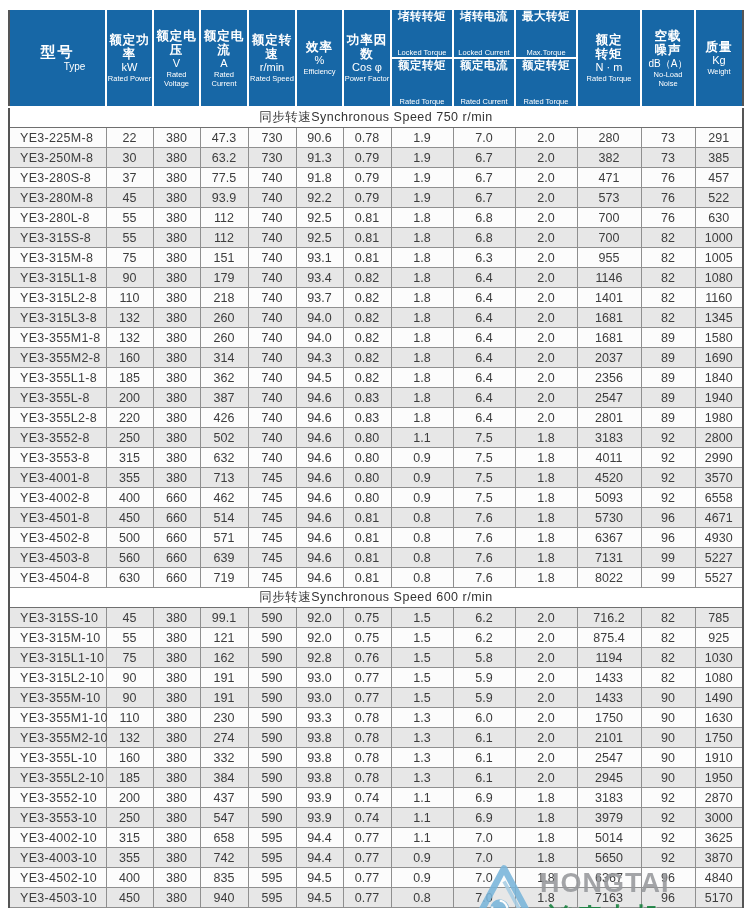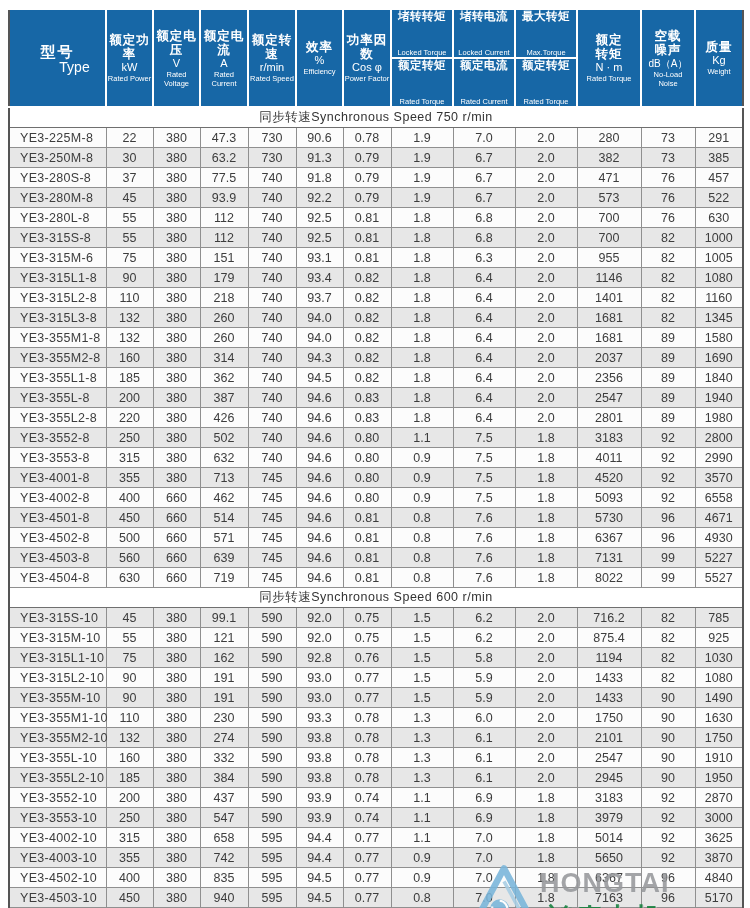--- a/index.html
+++ b/index.html
@@ -106,21 +106,21 @@
         <col style="width:62px">
       <col style="width:62px">
         <col style="width:64px">
         <col style="width:54px">
       <col style="width:48px">
     </colgroup>
     <thead>
       <tr>
         <th>
           <div class="h-zh big">型号</div>
-          <div class="h-en" style="font-size:14px;line-height:12px;padding-left:34px;">Type</div>
+          <div class="h-en" style="font-size:10px;line-height:12px;padding-left:34px;">Type</div>
         </th>
         <th>
           <div class="h-zh">额定功率</div>
           <div class="h-unit">kW</div>
           <div class="h-en">Rated Power</div>
         </th>
         <th>
           <div class="h-zh">额定电压</div>
           <div class="h-unit">V</div>
           <div class="h-en">Rated Voltage</div>
@@ -289,21 +289,21 @@
           <td class="num-cell">92.5</td>
           <td class="num-cell">0.81</td>
           <td class="num-cell">1.8</td>
           <td class="num-cell">6.8</td>
           <td class="num-cell">2.0</td>
           <td class="num-cell">700</td>
           <td class="num-cell">82</td>
           <td class="num-cell">1000</td>
         </tr>
         <tr>
-          <td class="type-cell">YE3-315M-6</td>
+          <td class="type-cell">YE3-315M-8</td>
           <td class="num-cell">75</td>
           <td class="num-cell">380</td>
           <td class="num-cell">151</td>
           <td class="num-cell">740</td>
           <td class="num-cell">93.1</td>
           <td class="num-cell">0.81</td>
           <td class="num-cell">1.8</td>
           <td class="num-cell">6.3</td>
           <td class="num-cell">2.0</td>
           <td class="num-cell">955</td>

